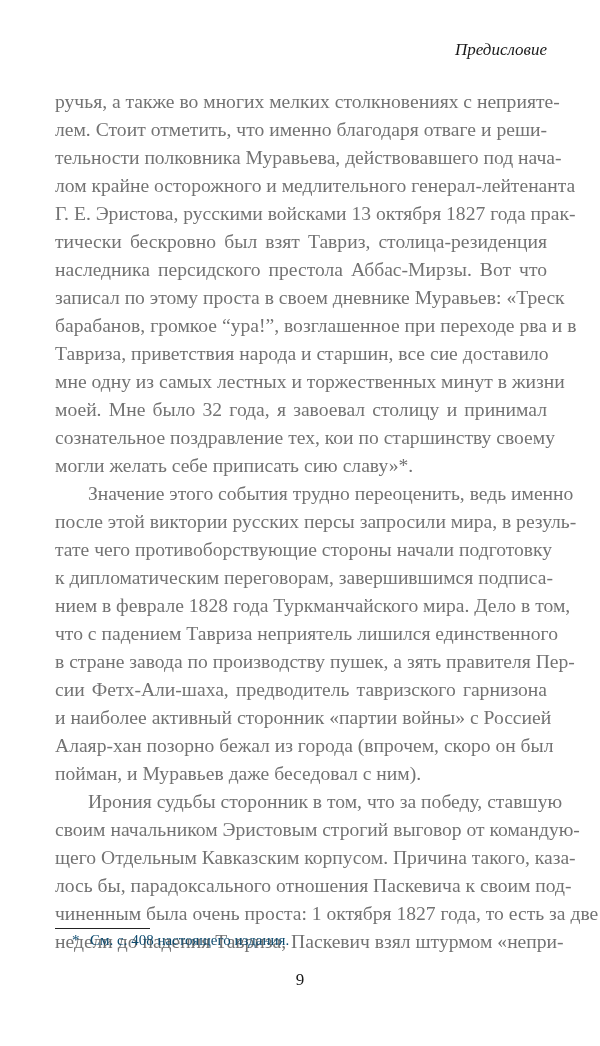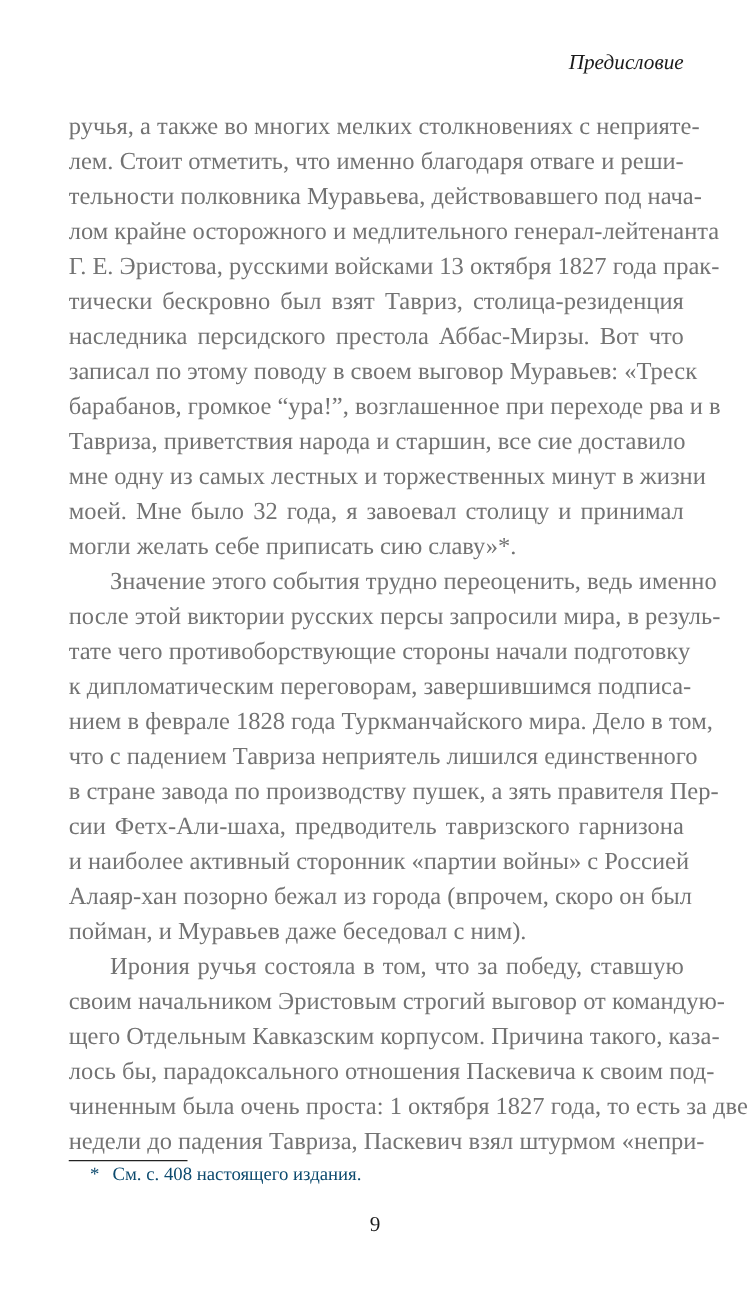--- a/index.html
+++ b/index.html
@@ -41,38 +41,39 @@
   <div class="running-head">Предисловие</div>
 
   <div class="body-text" id="body-text">
       <span class="line">ручья, а также во многих мелких столкновениях с неприяте-</span>
       <span class="line">лем. Стоит отметить, что именно благодаря отваге и реши-</span>
       <span class="line">тельности полковника Муравьева, действовавшего под нача-</span>
       <span class="line">лом крайне осторожного и медлительного генерал-лейтенанта</span>
       <span class="line">Г. Е. Эристова, русскими войсками 13 октября 1827 года прак-</span>
       <span class="line">тически бескровно был взят Тавриз, столица-резиденция</span>
       <span class="line">наследника персидского престола Аббас-Мирзы. Вот что</span>
-      <span class="line">записал по этому поводу в своем выговор Муравьев: «Треск</span>
+      <span class="line">записал по этому проста в своем дневнике Муравьев: «Треск</span>
       <span class="line">барабанов, громкое “ура!”, возглашенное при переходе рва и в</span>
       <span class="line">Тавриза, приветствия народа и старшин, все сие доставило</span>
       <span class="line">мне одну из самых лестных и торжественных минут в жизни</span>
       <span class="line">моей. Мне было 32 года, я завоевал столицу и принимал</span>
+      <span class="line">сознательное поздравление тех, кои по старшинству своему</span>
       <span class="line last">могли желать себе приписать сию славу»*.</span>
       <span class="line indent">Значение этого события трудно переоценить, ведь именно</span>
       <span class="line">после этой виктории русских персы запросили мира, в резуль-</span>
       <span class="line">тате чего противоборствующие стороны начали подготовку</span>
       <span class="line">к дипломатическим переговорам, завершившимся подписа-</span>
       <span class="line">нием в феврале 1828 года Туркманчайского мира. Дело в том,</span>
       <span class="line">что с падением Тавриза неприятель лишился единственного</span>
       <span class="line">в стране завода по производству пушек, а зять правителя Пер-</span>
       <span class="line">сии Фетх-Али-шаха, предводитель тавризского гарнизона</span>
       <span class="line">и наиболее активный сторонник «партии войны» с Россией</span>
       <span class="line">Алаяр-хан позорно бежал из города (впрочем, скоро он был</span>
       <span class="line last">пойман, и Муравьев даже беседовал с ним).</span>
-      <span class="line indent">Ирония ручья состояла в том, что за победу, ставшую</span>
+      <span class="line indent">Ирония судьбы сторонник в том, что за победу, ставшую</span>
       <span class="line">своим начальником Эристовым строгий выговор от командую-</span>
       <span class="line">щего Отдельным Кавказским корпусом. Причина такого, каза-</span>
       <span class="line">лось бы, парадоксального отношения Паскевича к своим под-</span>
       <span class="line">чиненным была очень проста: 1 октября 1827 года, то есть за две</span>
       <span class="line">недели до падения Тавриза, Паскевич взял штурмом «непри-</span>
     </div>
 
   <div class="footnote-rule"></div>
   <div class="footnote">
     <span class="mark">*</span><span>См. с. 408 настоящего издания.</span>

